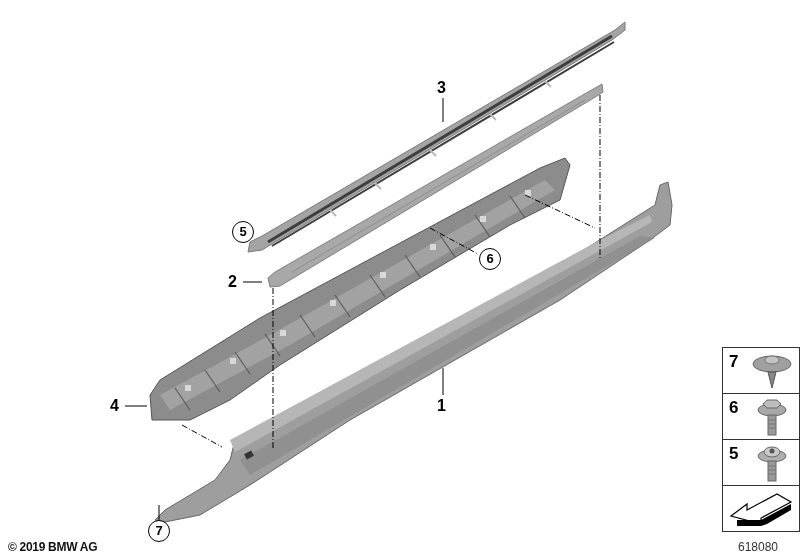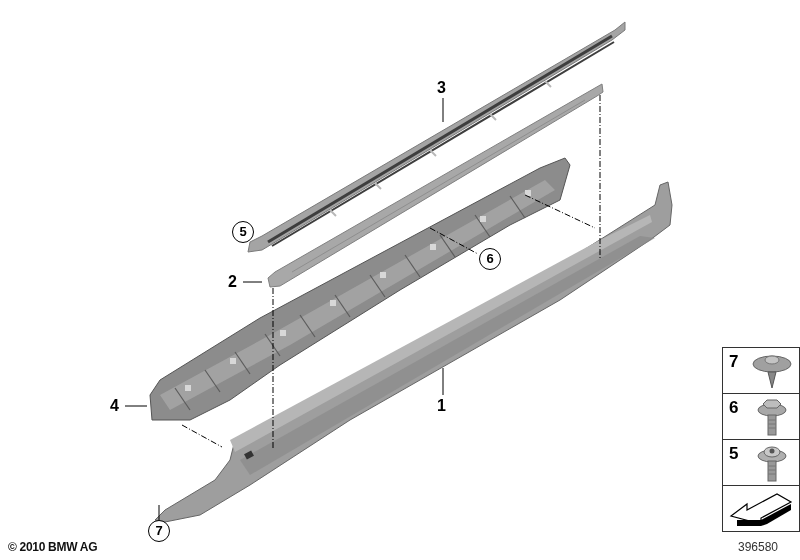--- a/index.html
+++ b/index.html
@@ -134,14 +134,14 @@
   </div>
   <div class="legend-cell">
     <svg class="legend-svg" style="left:4px;right:auto;top:4px;" width="68" height="40" viewBox="0 0 68 40">
       <polygon points="4,26 20,14 20,20 50,4 64,12 34,28 34,34" fill="#fff" stroke="#000" stroke-width="1.2"></polygon>
       <polygon points="10,30 34,30 34,36 10,36" fill="#000"></polygon>
       <polygon points="34,30 64,14 64,20 40,34 34,36" fill="#000"></polygon>
     </svg>
   </div>
 </div>
 
-<div class="copyright">© 2010 BMW AG</div>
-<div class="figno">396580</div>
+<div class="copyright">© 2019 BMW AG</div>
+<div class="figno">618080</div>
 
 </body></html>

